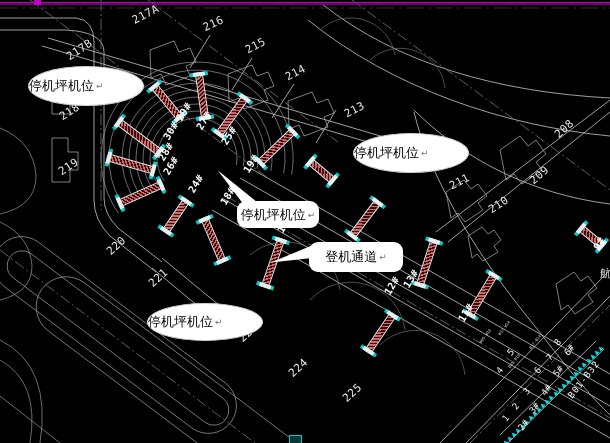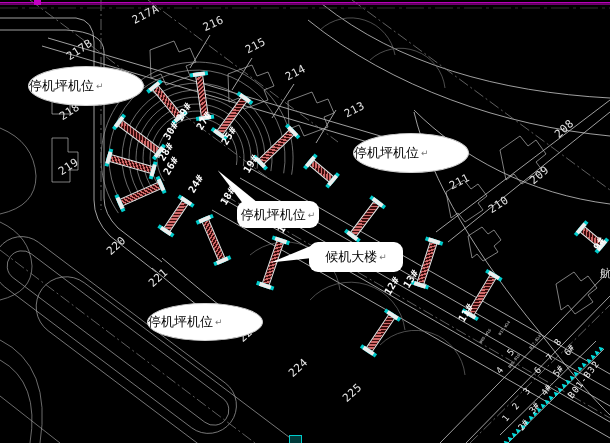--- a/index.html
+++ b/index.html
@@ -291,20 +291,20 @@
   <div class="wedge" style="left:214px;top:168px;width:46px;height:38px;
        clip-path:polygon(8% 6%,62% 92%,100% 96%);"></div>
   <div class="callout-rect" style="left:237px;top:201px;width:82px;height:27px;">
     <span>停机坪机位</span>
     <span class="ret">↵</span>
   </div>
 
   <div class="wedge" style="left:270px;top:244px;width:42px;height:20px;
        clip-path:polygon(2% 92%,100% 8%,100% 70%);"></div>
   <div class="callout-rect" style="left:309px;top:242px;width:94px;height:30px;">
-    <span>候机大楼</span>
+    <span>登机通道</span>
     <span class="ret">↵</span>
   </div>
 
   <span class="cad-label edge-label" style="transform:translate(600px,266px);">航</span>
 
   <div class="cyan-box"></div>
 </div>
 
 </body></html>

